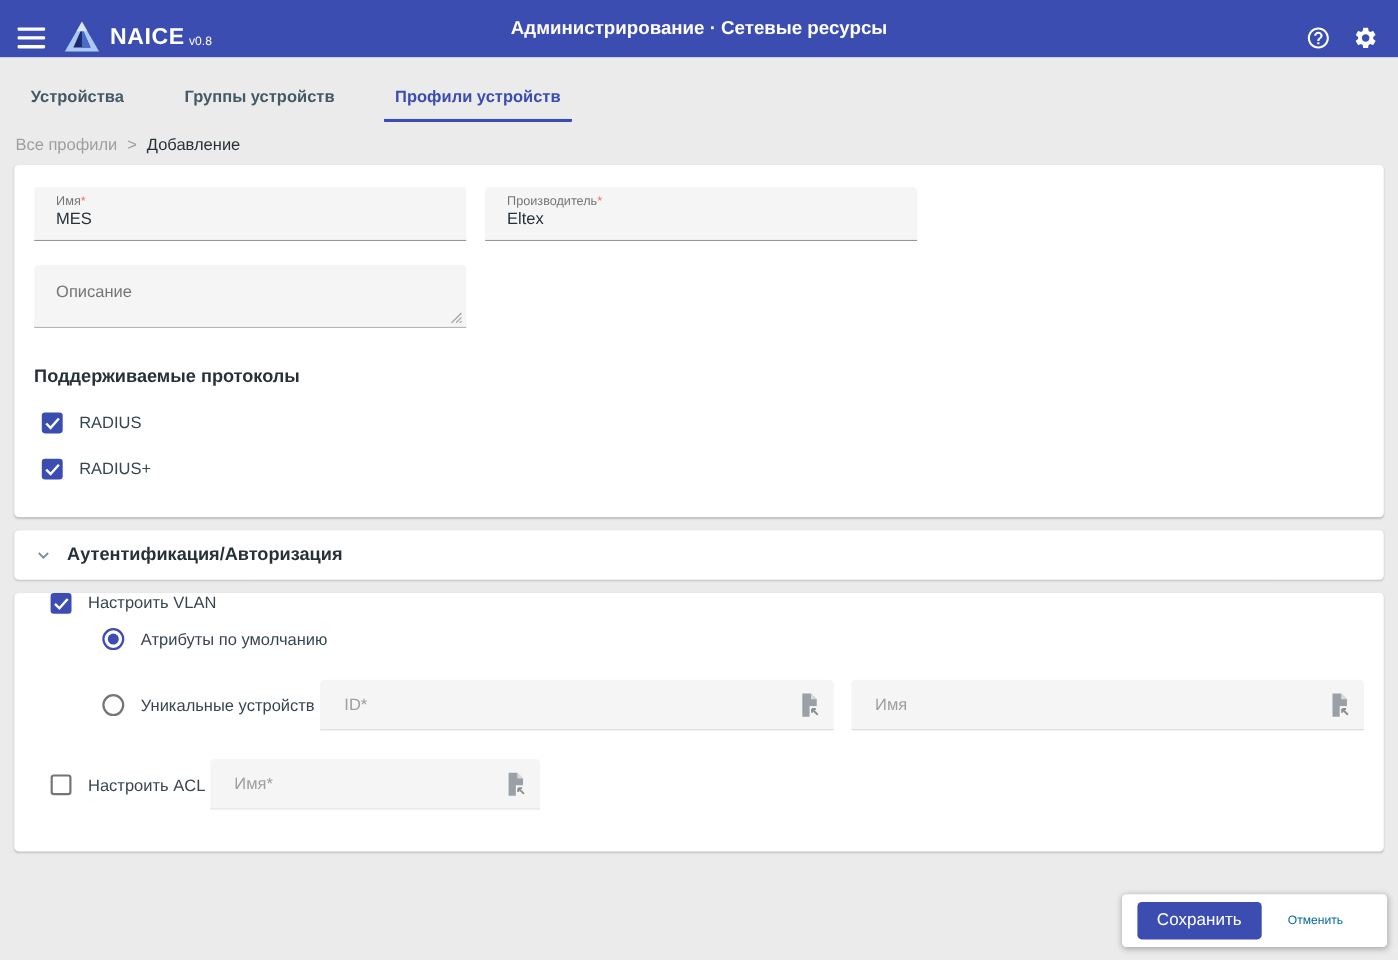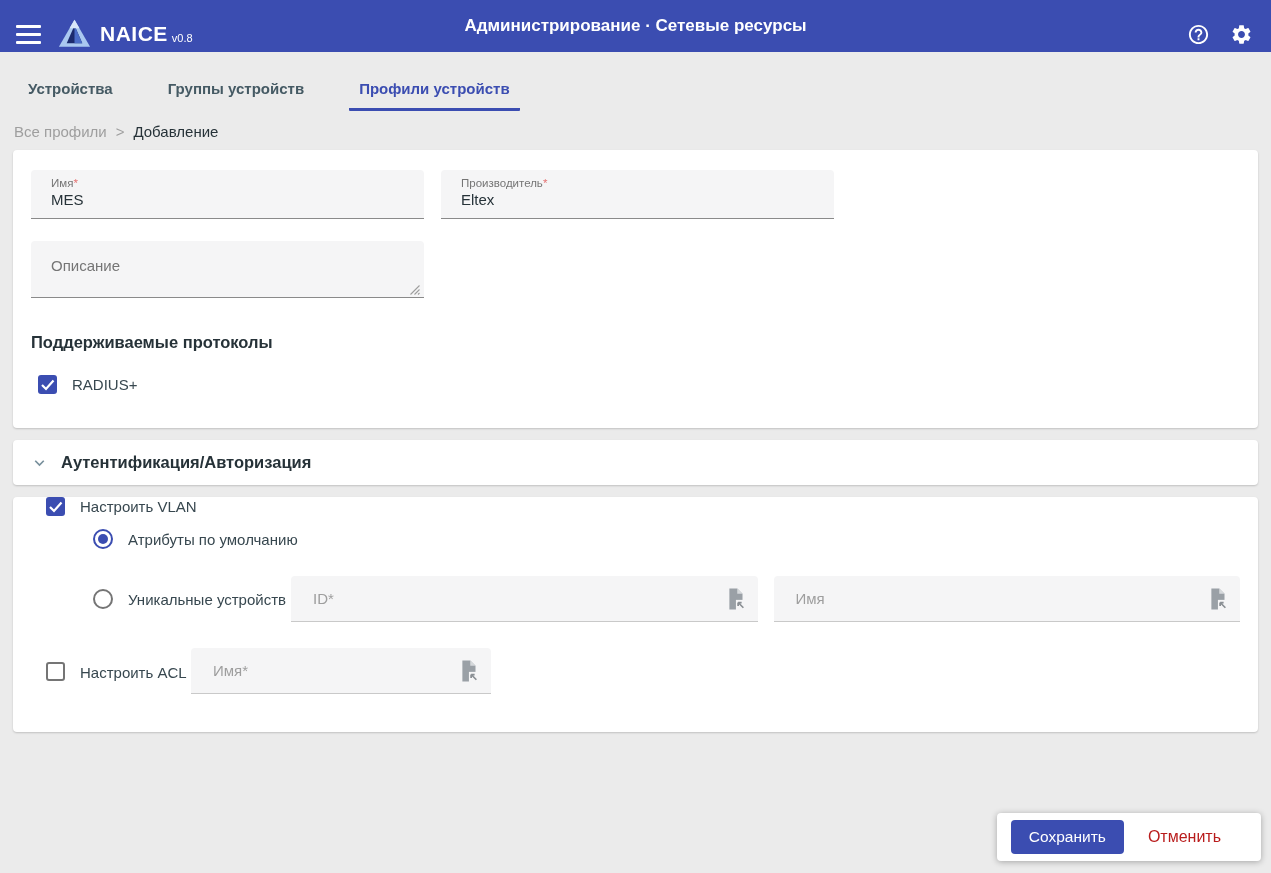--- a/index.html
+++ b/index.html
@@ -117,22 +117,22 @@
   .save-bar {
     position:absolute; right:10px; bottom:12px; background:#fff; border-radius:4px;
     box-shadow:0 1px 6px rgba(0,0,0,.3); padding:7px 24px 7px 14px;
     display:flex; align-items:center; gap:8px;
   }
   .btn-save {
     background:var(--primary); color:#fff; border:none; border-radius:4px;
     font-family:inherit; font-size:15.5px; padding:8px 18px; cursor:pointer;
   }
   .btn-cancel {
-    background:none; border:none; font-family:inherit; font-size:16px;
-    color:#b91c1c; padding:8px 16px; cursor:pointer;
+    background:none; border:none; font-family:inherit; font-size:11px;
+    color:#0369a1; padding:8px 16px; cursor:pointer;
   }
 </style>
 </head>
 <body style="background: rgb(235, 235, 235);">
 
 <div class="header">
   <div class="hamburger">
     <span></span>
       <span></span>
       <span></span>
@@ -190,20 +190,28 @@
     <textarea placeholder="Описание" style=""></textarea>
     <span class="resize-icon">
       <svg viewBox="0 0 11 11">
           <path d="M1.5 10.5L10.5 1.5M5.5 10.5L10.5 5.5M9 10.5l1.5-1.5" stroke="#9e9e9e" stroke-width="1.1" fill="none"></path>
         </svg>
     </span>
   </div>
 
   <div class="section-heading">Поддерживаемые протоколы</div>
 
+  <div class="check-row">
+    <span class="checkbox checked">
+      <svg viewBox="0 0 19 19">
+          <path d="M4 10l4 4 7.5-8.5" fill="none" stroke="#fff" stroke-width="2.2"></path>
+        </svg>
+    </span>
+    <span class="check-label">RADIUS</span>
+  </div>
   <div class="check-row">
     <span class="checkbox checked">
       <svg viewBox="0 0 19 19">
           <path d="M4 10l4 4 7.5-8.5" fill="none" stroke="#fff" stroke-width="2.2"></path>
         </svg>
     </span>
     <span class="check-label">RADIUS+</span>
   </div>
 </div>
 

